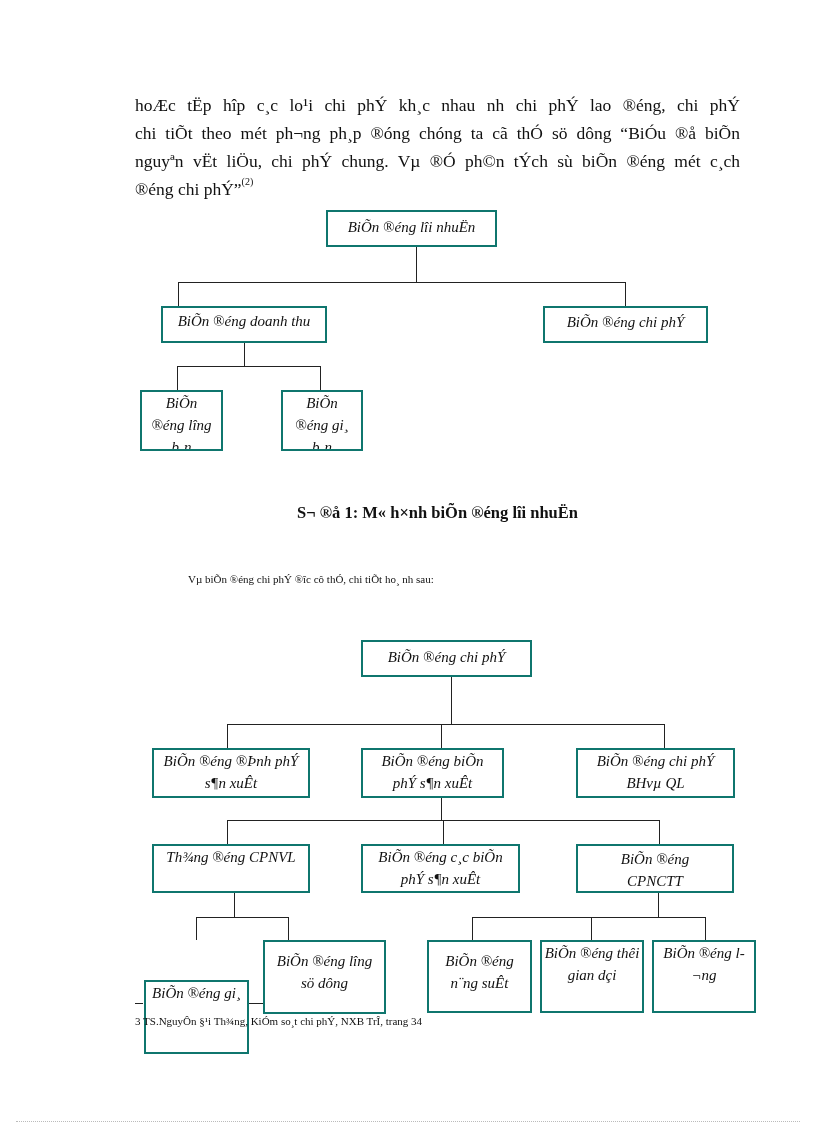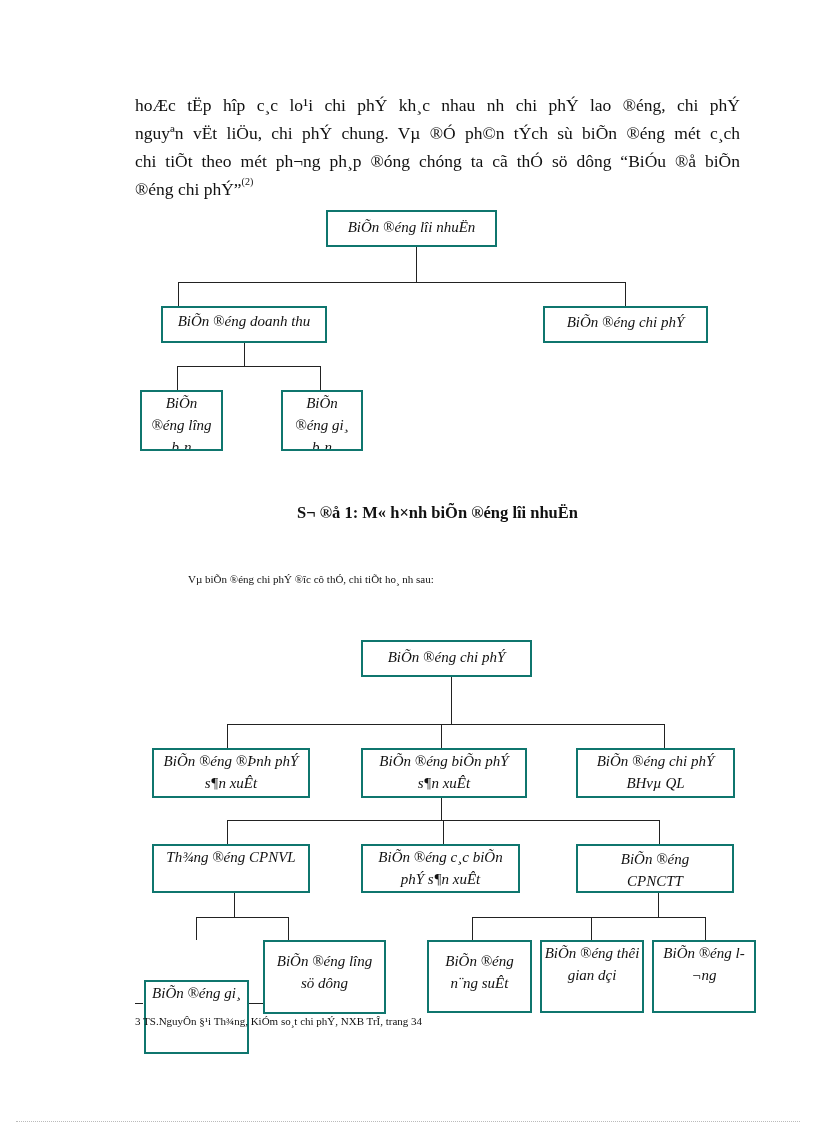--- a/index.html
+++ b/index.html
@@ -19,22 +19,22 @@
   .intro { position: absolute; left: 188px; top: 573px; font-size: 11px; white-space: nowrap; }
   .footnote { position: absolute; left: 135px; top: 1015px; font-size: 11px; white-space: nowrap; }
   .fn-rule { position: absolute; left: 135px; top: 1003px; width: 8px; border-top: 1px solid #222; }
   .pagebreak { position: absolute; left: 16px; right: 16px; top: 1121px; border-top: 1px dotted #bbb; }
 </style>
 </head>
 <body>
 
 <div class="para" style="top:91px;">
   <span class="ln just">hoÆc tËp hîp c¸c lo¹i chi phÝ kh¸c nhau nh­ chi phÝ lao ®éng, chi phÝ</span>
+  <span class="ln just">chi tiÕt theo mét ph­¬ng ph¸p ®óng chóng ta cã thÓ sö dông “BiÓu ®å biÕn</span>
   <span class="ln just">nguyªn vËt liÖu, chi phÝ chung. Vµ ®Ó ph©n tÝch sù biÕn ®éng mét c¸ch</span>
-  <span class="ln just">chi tiÕt theo mét ph­¬ng ph¸p ®óng chóng ta cã thÓ sö dông “BiÓu ®å biÕn</span>
   <span class="ln"><span>®éng chi phÝ”</span><sup>(2)</sup></span>
 </div>
 
 <div>
   <div class="box l1" style="left:326px;top:210px;width:171px;height:37px;"><span>BiÕn ®éng lîi nhuËn</span></div>
   <div class="vl" style="left:416px;top:247px;height:36px;"></div>
   <div class="hl" style="left:178px;top:282px;width:448px;"></div>
   <div class="vl" style="left:178px;top:282px;height:24px;"></div>
   <div class="vl" style="left:625px;top:282px;height:24px;"></div>
 
@@ -56,21 +56,21 @@
 
 <div>
   <div class="box l1" style="left:361px;top:640px;width:171px;height:37px;"><span>BiÕn ®éng chi phÝ</span></div>
   <div class="vl" style="left:451px;top:677px;height:47px;"></div>
   <div class="hl" style="left:227px;top:724px;width:437px;"></div>
   <div class="vl" style="left:227px;top:724px;height:24px;"></div>
   <div class="vl" style="left:441px;top:724px;height:24px;"></div>
   <div class="vl" style="left:664px;top:724px;height:24px;"></div>
 
   <div class="box" style="left:152px;top:748px;width:158px;height:50px;padding:0 8px;"><span>BiÕn ®éng ®Þnh phÝ s¶n xuÊt</span></div>
-  <div class="box" style="left:361px;top:748px;width:166px;height:50px;padding:0 8px;"><span>BiÕn ®éng biÕn phÝ s¶n xuÊt</span></div>
+  <div class="box" style="left:361px;top:748px;width:143px;height:50px;padding:0 8px;"><span>BiÕn ®éng biÕn phÝ s¶n xuÊt</span></div>
   <div class="box" style="left:576px;top:748px;width:159px;height:50px;padding:0 2px;"><span>BiÕn ®éng chi phÝ BHvµ QL</span></div>
 
   <div class="vl" style="left:441px;top:798px;height:22px;"></div>
   <div class="hl" style="left:227px;top:820px;width:432px;"></div>
   <div class="vl" style="left:227px;top:820px;height:24px;"></div>
   <div class="vl" style="left:443px;top:820px;height:24px;"></div>
   <div class="vl" style="left:659px;top:820px;height:24px;"></div>
 
   <div class="box" style="left:152px;top:844px;width:158px;height:49px;padding:0;"><span>Th¾ng ®éng CPNVL</span></div>
   <div class="box" style="left:361px;top:844px;width:159px;height:49px;padding:0 6px;"><span>BiÕn ®éng c¸c biÕn phÝ s¶n xuÊt</span></div>

